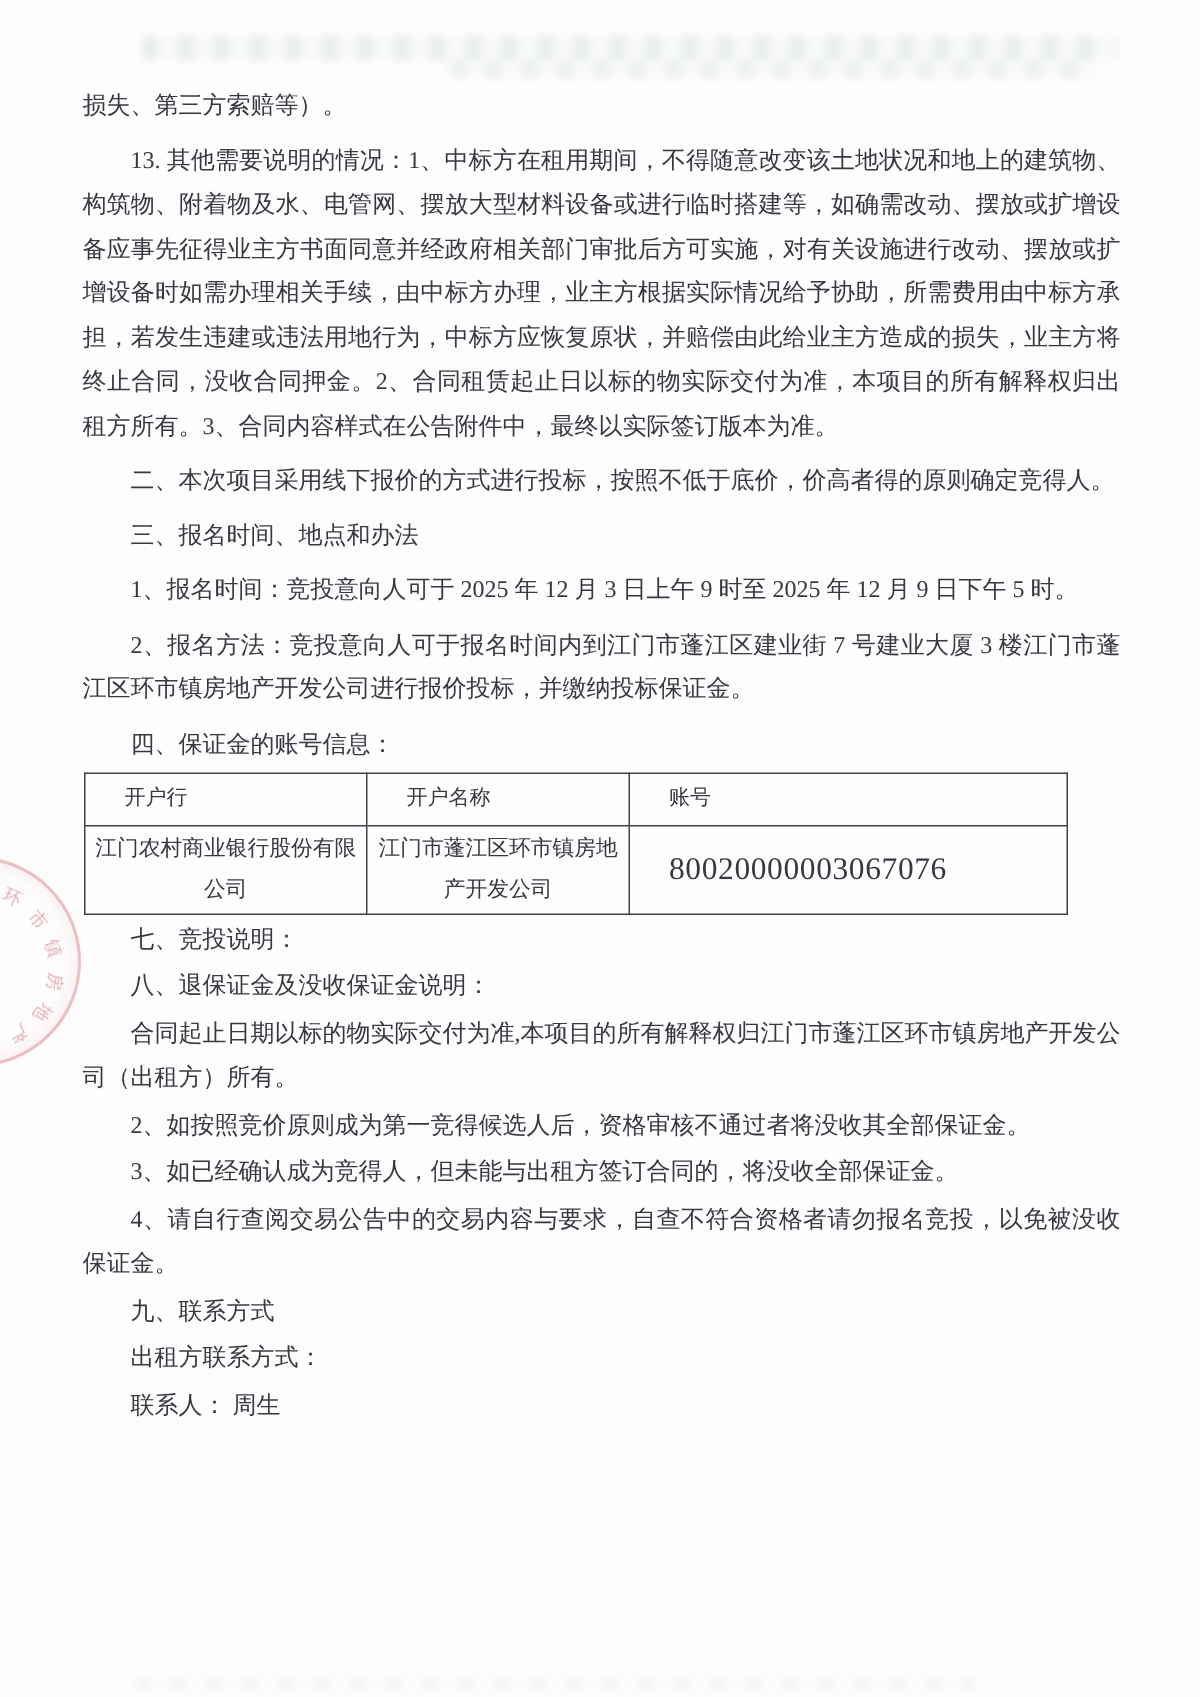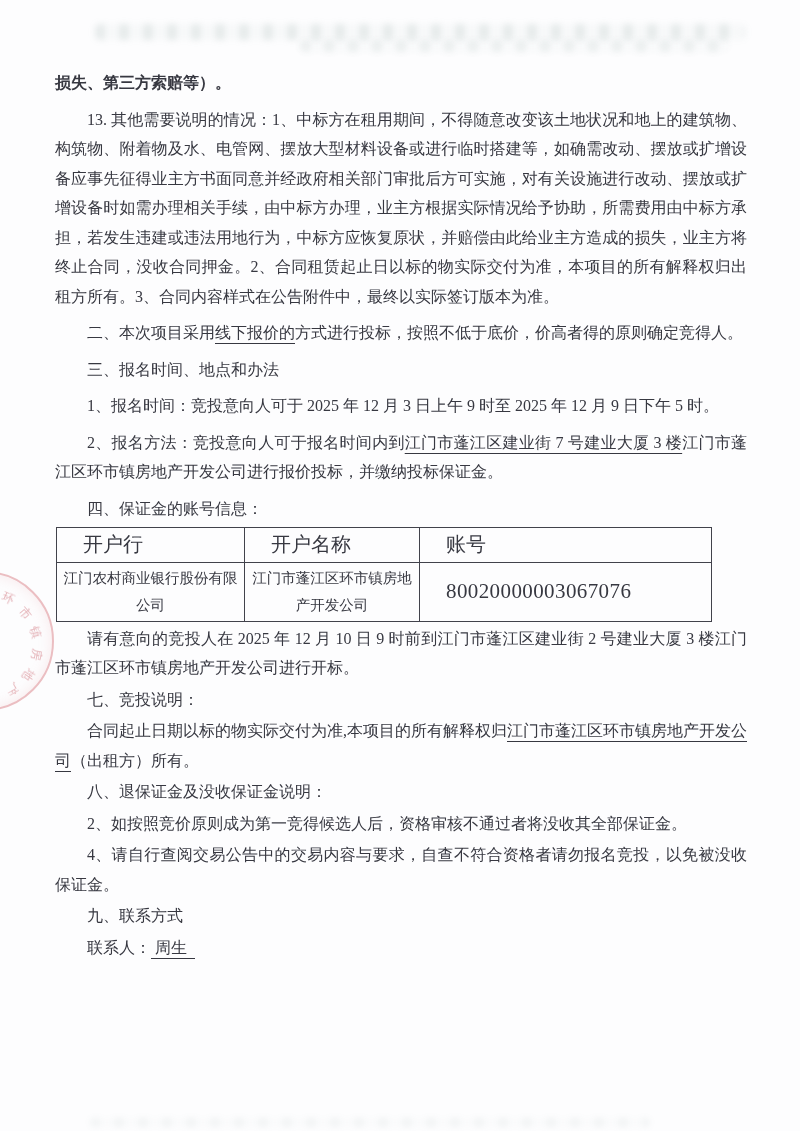--- a/index.html
+++ b/index.html
@@ -15,33 +15,33 @@
     background:var(--paper);
     font-family:"Liberation Serif","DejaVu Serif",serif;
     color:var(--ink);
   }
   
   .docbody{
     position:absolute;left:55px;top:52px;width:692px;
     font-size:16px;line-height:29.5px;text-align:justify;
   }
   .para{margin:7px 0 0 0;}
-  .docbody > :first-child{margin-top:16px;font-weight:bold;}
+  .docbody > :first-child{margin-top:4px;}
   .para.tight{margin-top:2px;}
   .para.ind{text-indent:32px;}
-  .u{text-decoration:underline;text-underline-offset:4.5px;text-decoration-thickness:1.1px;}
+  .u{text-underline-offset:4.5px;text-decoration-thickness:1.1px;}
   
   table.acct{
     margin:4px 0 0 1px;border-collapse:collapse;table-layout:fixed;width:562px;
     text-indent:0;
   }
   table.acct td{border:1.5px solid var(--tborder);vertical-align:middle;overflow:hidden;}
   tr.hrow{height:34px;}
   tr.drow{height:58px;padding-left:32px;}
-  td.hcell{text-align:left;padding:2px 4px 2px 26px;font-size:20px;}
+  td.hcell{text-align:left;padding:2px 4px 2px 26px;font-size:14px;}
   td.hcell:nth-child(1){width:157px;}
   td.hcell:nth-child(2){width:144px;}
   td.hcell:nth-child(3){width:261px;}
   td.dcell{text-align:center;font-size:14.5px;line-height:27px;padding:2px 4px;}
   td.dcell.c2{text-align:left;padding-left:26px;font-size:21px;letter-spacing:.4px;}
   
   .stamp{
     position:absolute;left:-86px;top:571px;width:136px;height:136px;
     border-radius:50%;
     border:2.2px solid rgba(221,138,144,.55);
@@ -101,22 +101,23 @@
             <td class="hcell">开户名称</td>
             <td class="hcell">账号</td>
           </tr>
           <tr class="drow">
             <td class="dcell c0">江门农村商业银行股份有限公司</td>
             <td class="dcell c1">江门市蓬江区环市镇房地产开发公司</td>
             <td class="dcell c2">80020000003067076</td>
           </tr>
         </tbody>
       </table>
-      <p class="para ind tight"><span>请有意向的竞投人在 2025 年 12 月 10 日 9 时前到江门市蓬江区建业街 2 号建业大厦 3 楼江门市蓬江区环市镇房地产开发公司进行开标。</span></p>
       <p class="para ind tight"><span>七、竞投说明：</span></p>
+      <p class="para ind tight"><span>八、退保证金及没收保证金说明：</span></p>
       <p class="para ind tight"><span>合同起止日期以标的物实际交付为准,本项目的所有解释权归</span><span class="u">江门市蓬江区环市镇房地产开发公司</span><span>（出租方）所有。</span></p>
-      <p class="para ind tight"><span>八、退保证金及没收保证金说明：</span></p>
       <p class="para ind tight"><span>2、如按照竞价原则成为第一竞得候选人后，资格审核不通过者将没收其全部保证金。</span></p>
+      <p class="para ind tight"><span>3、如已经确认成为竞得人，但未能与出租方签订合同的，将没收全部保证金。</span></p>
       <p class="para ind tight"><span>4、请自行查阅交易公告中的交易内容与要求，自查不符合资格者请勿报名竞投，以免被没收保证金。</span></p>
       <p class="para ind tight"><span>九、联系方式</span></p>
+      <p class="para ind tight"><span>出租方联系方式：</span></p>
       <p class="para ind tight"><span>联系人：</span><span class="u">&nbsp;周生&nbsp;&nbsp;</span></p>
     </main>
 </div>
 
 </body></html>

